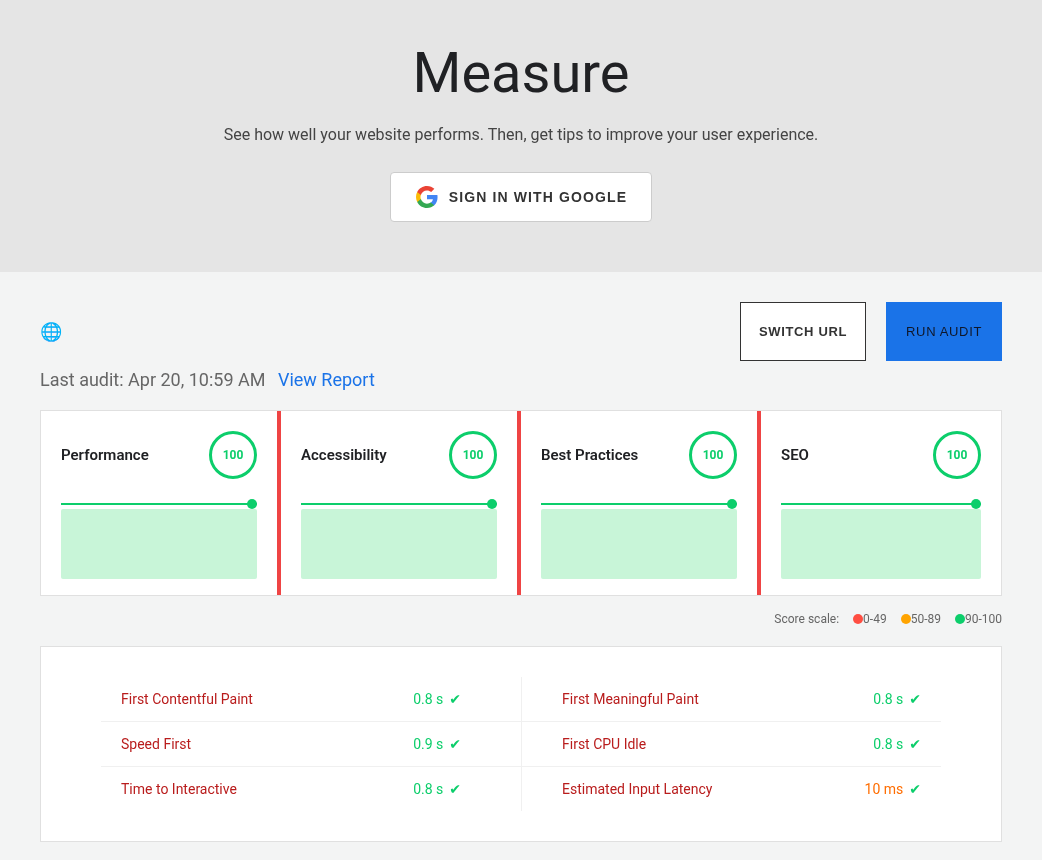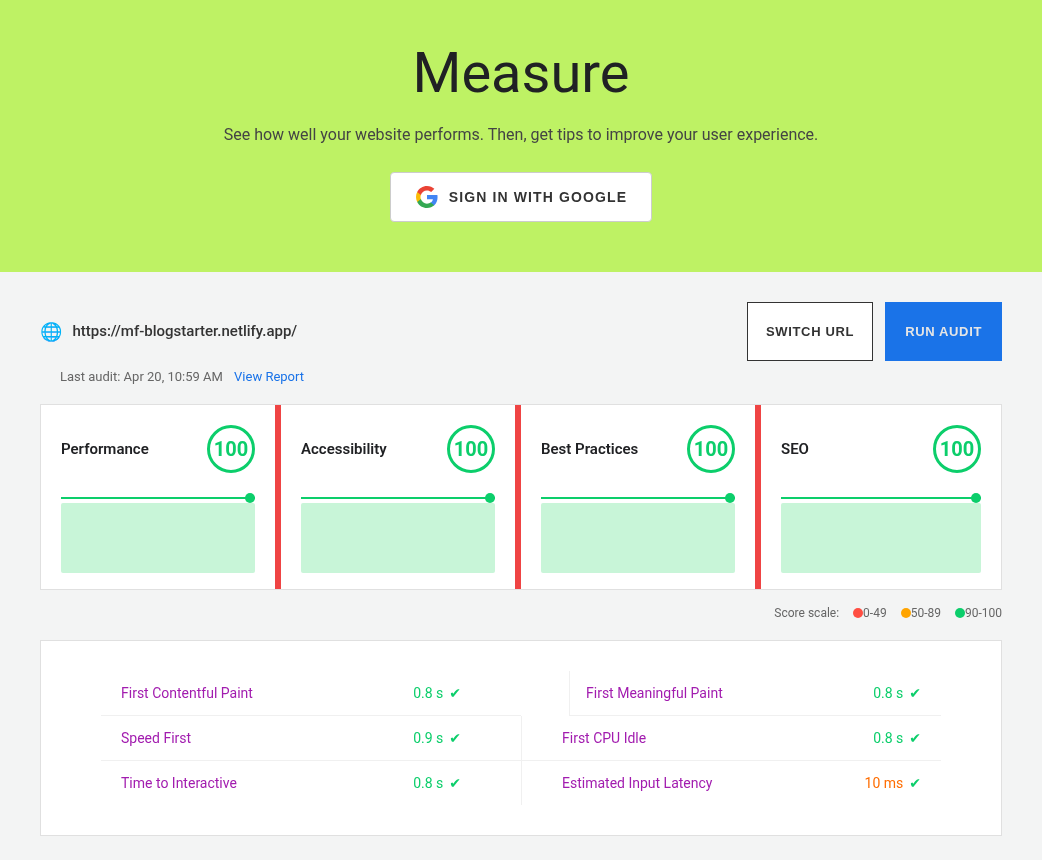--- a/index.html
+++ b/index.html
@@ -2,21 +2,21 @@
 <html><head>
   <meta charset="utf-8">
   <style>
     * { box-sizing: border-box; margin: 0; padding: 0; }
     body {
       font-family: -apple-system, BlinkMacSystemFont, 'Segoe UI', Roboto, sans-serif;
       background: #fff;
       color: #333;
     }
     .header-section {
-      background: #bef264;
+      background: #e5e5e5;
       text-align: center;
       padding: 40px 20px 50px;
     }
     .main-title {
       font-size: 56px;
       font-weight: 400;
       color: #202124;
       margin-bottom: 16px;
     }
     .subtitle {
@@ -66,66 +66,65 @@
       font-size: 15px;
       color: #333;
       font-weight: 500;
     }
     .globe-icon {
       color: #555;
       font-size: 18px;
     }
     .audit-buttons {
       display: flex;
-      gap: 12px;
+      gap: 20px;
     }
     .switch-url-btn {
       border: 1px solid #333;
       background: #fff;
       padding: 10px 18px;
       font-size: 13px;
       font-weight: 600;
       letter-spacing: 0.05em;
       cursor: pointer;
       text-transform: uppercase;
       color: #333;
     }
     .run-audit-btn {
       background: #1a73e8;
-      color: #e5e5e5;
+      color: #0f172a;
       border: none;
       padding: 22px 20px;
       font-size: 13px;
-      font-weight: 700;
+      font-weight: 400;
       letter-spacing: 0.05em;
       cursor: pointer;
       text-transform: uppercase;
     }
     .last-audit {
-      font-size: 13px;
+      font-size: 18px;
       color: #666;
       margin-bottom: 20px;
-      margin-left: 20px;
     }
     .last-audit a {
       color: #1a73e8;
       text-decoration: none;
       margin-left: 8px;
     }
     .scores-grid {
       display: grid;
       grid-template-columns: repeat(4, 1fr);
       gap: 0;
       background: #fff;
       border: 1px solid #e0e0e0;
       margin-bottom: 16px;
     }
     .score-card {
       padding: 20px 20px 16px;
-      border-right: 6px solid #ef4444;
+      border-right: 4px solid #ef4444;
       position: relative;
     }
     .score-card:last-child {
       border-right: none;
     }
     .score-card-header {
       display: flex;
       align-items: center;
       justify-content: space-between;
       margin-bottom: 16px;
@@ -136,21 +135,21 @@
       color: #202124;
     }
     .score-circle {
       width: 48px;
       height: 48px;
       border-radius: 50%;
       border: 3px solid #0cce6b;
       display: flex;
       align-items: center;
       justify-content: center;
-      font-size: 20px;
+      font-size: 12px;
       font-weight: 700;
       color: #0cce6b;
     }
     .score-bar-container {
       position: relative;
       padding-top: 8px;
     }
     .score-line {
       height: 2px;
       background: #0cce6b;
@@ -194,21 +193,21 @@
       display: inline-block;
     }
 
     .metrics-section {
       background: #fff;
       border: 1px solid #e0e0e0;
       padding: 30px 60px;
     }
     .metric-label {
       font-size: 14px;
-      color: #a21caf;
+      color: #b91c1c;
     }
     .metric-value {
       font-size: 14px;
       color: #0cce6b;
       display: flex;
       gap: 6px;
     }
     .metrics-two-col {
       display: grid;
       grid-template-columns: 1fr 1fr;
@@ -252,21 +251,20 @@
       <path d="M12 5.38c1.62 0 3.06.56 4.21 1.64l3.15-3.15C17.45 2.09 14.97 1 12 1 7.7 1 3.99 3.47 2.18 7.07l3.66 2.84c.87-2.6 3.3-4.53 6.16-4.53z" fill="#EA4335"></path>
     </svg>
     <span>SIGN IN WITH GOOGLE</span>
   </button>
 </div>
 
 <div class="audit-section">
   <div class="audit-url-bar">
     <div class="url-display">
       <span class="globe-icon">🌐</span>
-      <span>https://mf-blogstarter.netlify.app/</span>
     </div>
     <div class="audit-buttons">
       <button class="switch-url-btn">SWITCH URL</button>
       <button class="run-audit-btn">RUN AUDIT</button>
     </div>
   </div>
   <div class="last-audit">
     <span>Last audit: Apr 20, 10:59 AM</span>
     <a href="#">View Report</a>
   </div>
@@ -340,21 +338,21 @@
           <div class="metric-item">
     <span class="metric-label">Speed First</span>
     <span class="metric-value">0.9 s <span style="color:#0cce6b; font-size:14px;">✔</span></span>
   </div>
           <div class="metric-item">
     <span class="metric-label">Time to Interactive</span>
     <span class="metric-value">0.8 s <span style="color:#0cce6b; font-size:14px;">✔</span></span>
   </div>
         </div>
       <div class="metric-col" id="metrics-right">
-      <div class="metric-item" style="border-left: 1px solid rgb(240, 240, 240); padding-left: 16px; margin-left: 48px;">
+      <div class="metric-item" style="border-left: 1px solid rgb(240, 240, 240); padding-left: 40px;">
     <span class="metric-label">First Meaningful Paint</span>
     <span class="metric-value" style="color:#0cce6b;">0.8 s <span style="color:#0cce6b; font-size:14px;">✔</span></span>
   </div>
           <div class="metric-item" style="border-left: 1px solid rgb(240, 240, 240); padding-left: 40px;">
     <span class="metric-label">First CPU Idle</span>
     <span class="metric-value" style="color:#0cce6b;">0.8 s <span style="color:#0cce6b; font-size:14px;">✔</span></span>
   </div>
           <div class="metric-item" style="border-left: 1px solid rgb(240, 240, 240); padding-left: 40px;">
     <span class="metric-label">Estimated Input Latency</span>
     <span class="metric-value" style="color:#ff6d00;">10 ms <span style="color:#0cce6b; font-size:14px;">✔</span></span>

